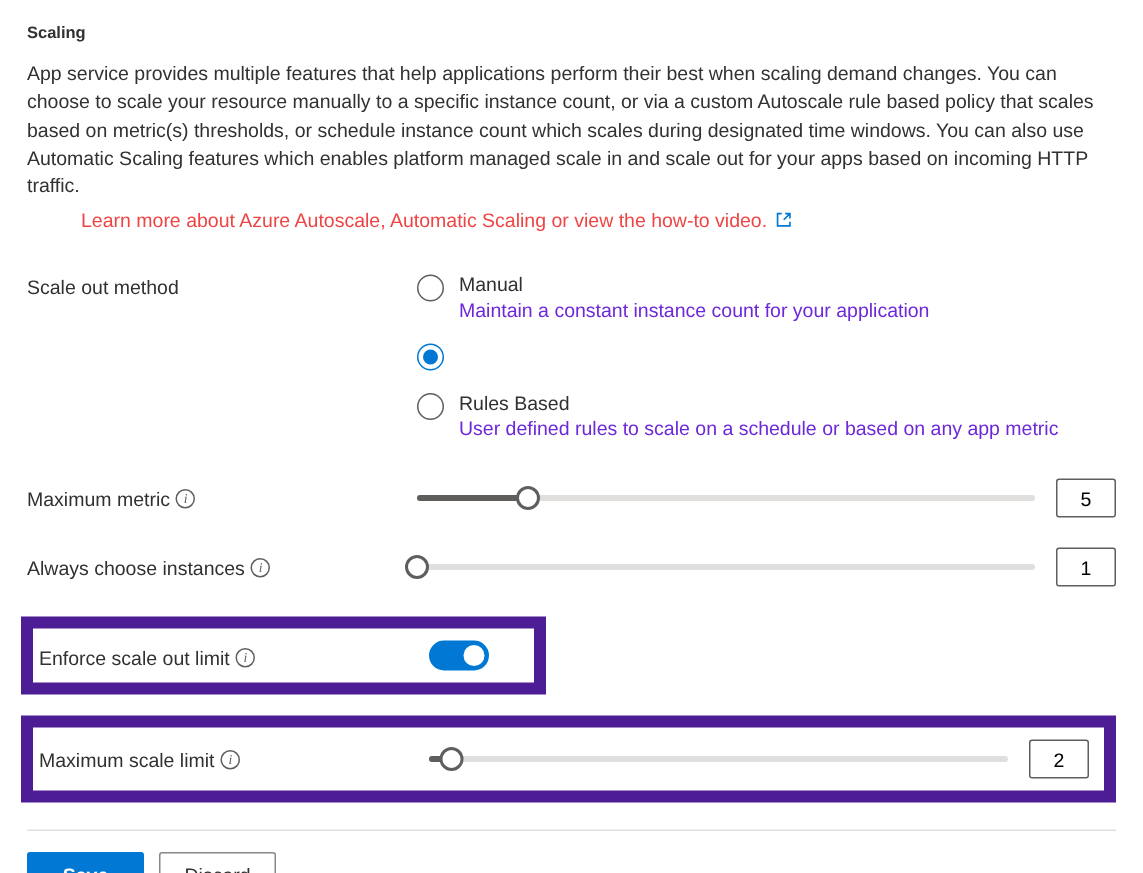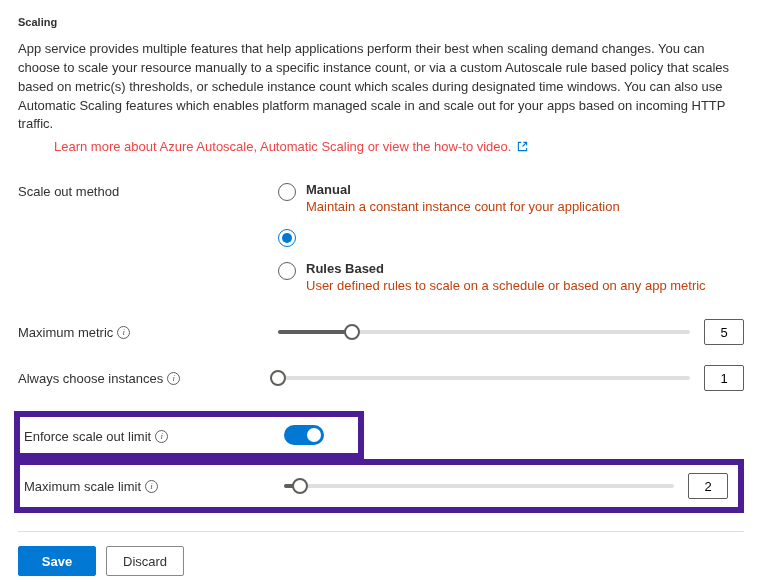--- a/index.html
+++ b/index.html
@@ -72,24 +72,24 @@
     }
     .radio.checked::after {
       content: "";
       position: absolute;
       width: 10px; height: 10px;
       border-radius: 50%;
       background: #0078d4;
       top: 3px; left: 3px;
     }
     .radio-text { }
-    .radio-title { font-size: 13px; font-weight: bold; }
+    .radio-title { font-size: 13px; }
     .radio-desc {
       font-size: 13px;
-      color: #c2410c;
+      color: #6d28d9;
       margin-top: 2px;
     }
     .slider-row {
       display: flex;
       align-items: center;
       margin-bottom: 20px;
     }
     .slider-row .label-col { padding-top: 0; }
     .slider-col {
       flex: 1;
@@ -160,24 +160,24 @@
       background: #0078d4;
     }
     .toggle.on .knob {
       position: absolute;
       right: 3px; top: 3px;
       width: 14px; height: 14px;
       border-radius: 50%;
       background: #fff;
     }
     .highlight-box {
-      border: 6px solid #4c1d95;
+      border: 8px solid #4c1d95;
       padding: 8px 10px 8px 4px;
       margin-left: -4px;
-      margin-bottom: 0;
+      margin-bottom: 14px;
     }
     .highlight-box .slider-row,
     .highlight-box .row { margin-bottom: 0; }
     hr.divider {
       border: none;
       border-top: 1px solid #e1dfdd;
       margin: 18px 0 14px;
     }
     .footer {
       display: flex;

